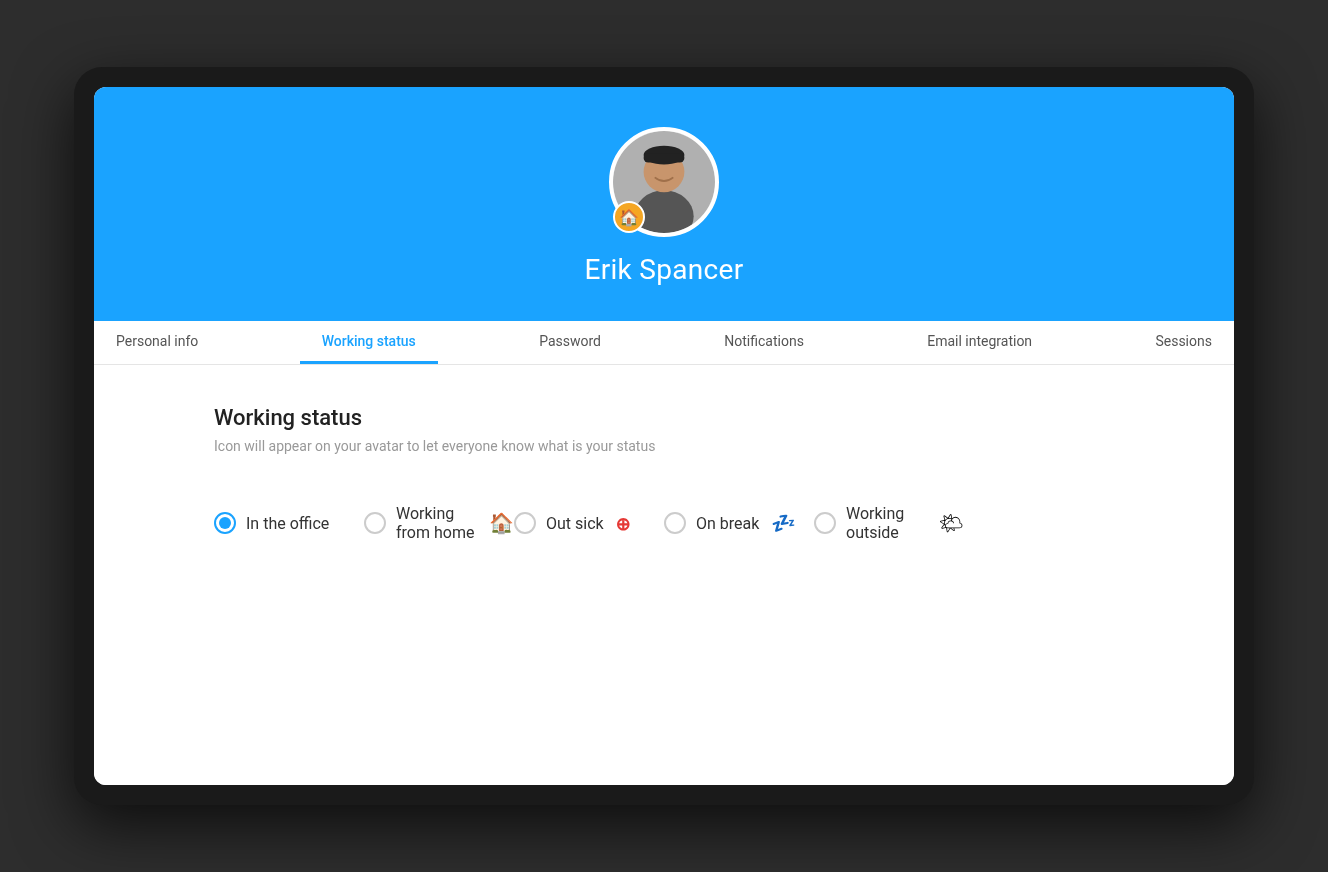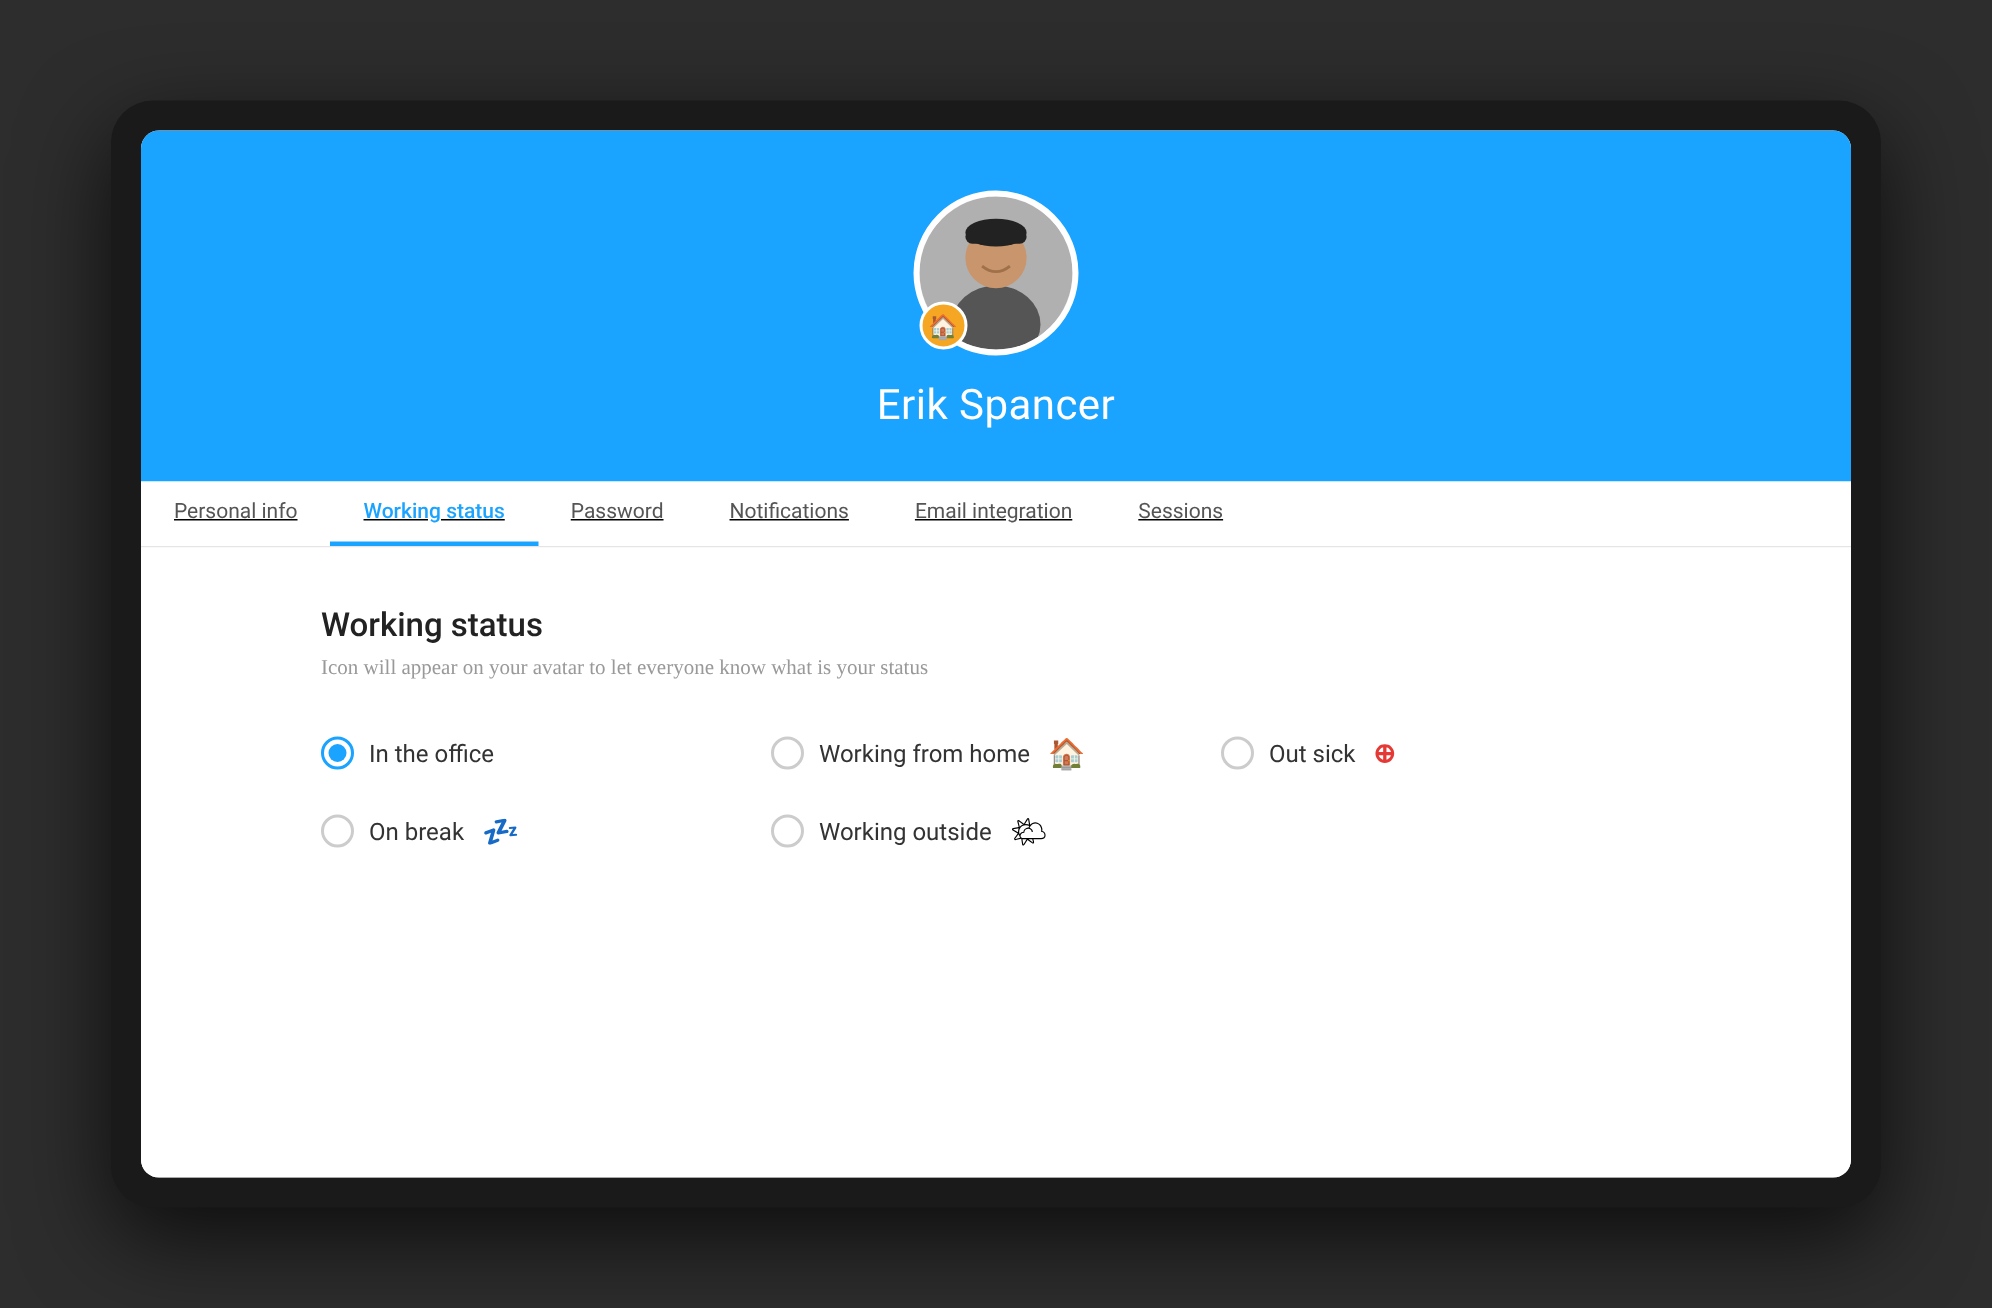--- a/index.html
+++ b/index.html
@@ -84,24 +84,23 @@
       font-weight: 400;
       margin-bottom: 35px;
       letter-spacing: 0.3px;
     }
 
     
     .nav-tabs {
       display: flex;
       gap: 0;
       width: 100%;
-      justify-content: flex-start;
+      justify-content: space-between;
       background: white;
       border-bottom: 1px solid #e5e5e5;
-      text-decoration: underline;
     }
 
     .nav-tab {
       padding: 12px 22px;
       font-size: 14px;
       color: #555;
       cursor: pointer;
       border-bottom: 3px solid transparent;
       white-space: nowrap;
       user-select: none;
@@ -123,27 +122,26 @@
     .section-title {
       font-size: 22px;
       font-weight: 500;
       color: #222;
       margin-bottom: 8px;
     }
 
     .section-subtitle {
       font-size: 14px;
       color: #999;
-      margin-bottom: 36px;
-      font-family: Liberation Serif, serif;
+      margin-bottom: 50px;
     }
 
     .status-grid {
       display: grid;
-      grid-template-columns: repeat(3, 1fr);
+      grid-template-columns: repeat(6, 1fr);
       row-gap: 28px;
     }
 
     .status-option {
       display: flex;
       align-items: center;
       gap: 10px;
       cursor: pointer;
     }
 

